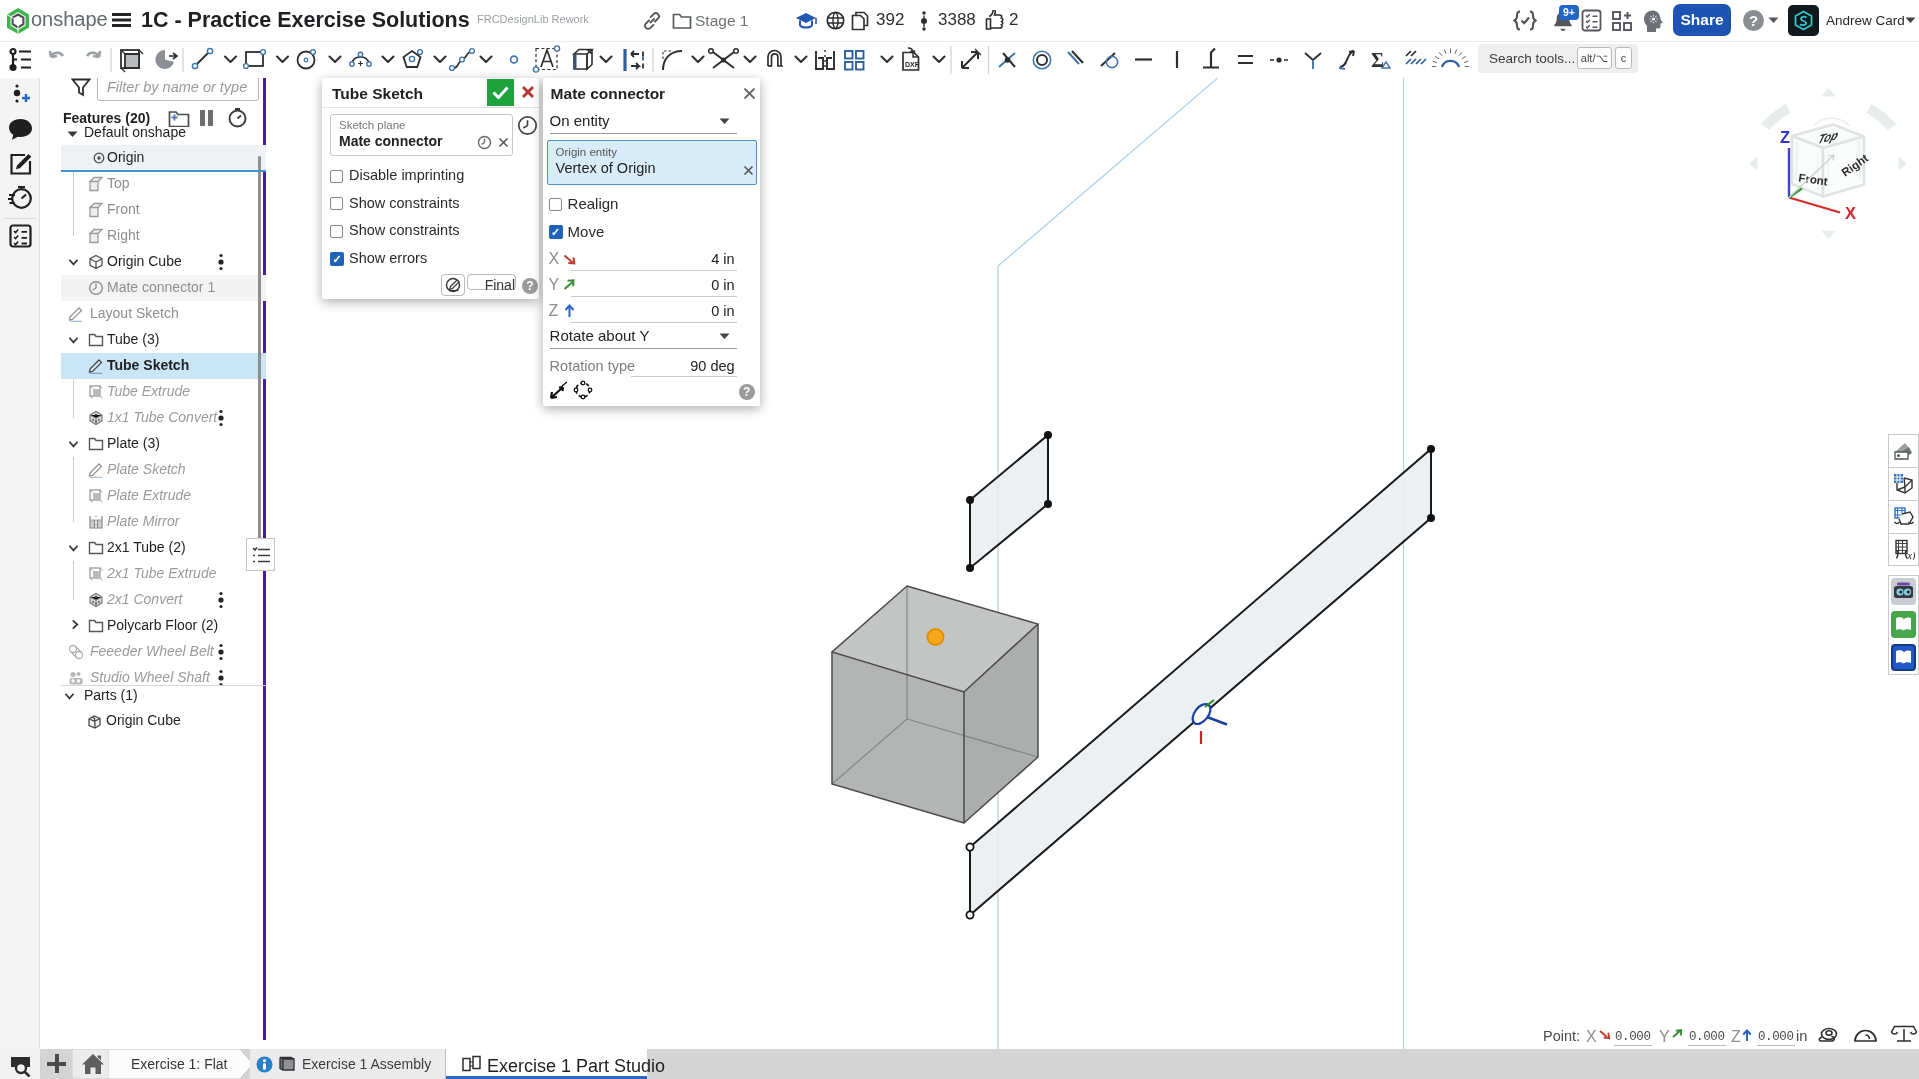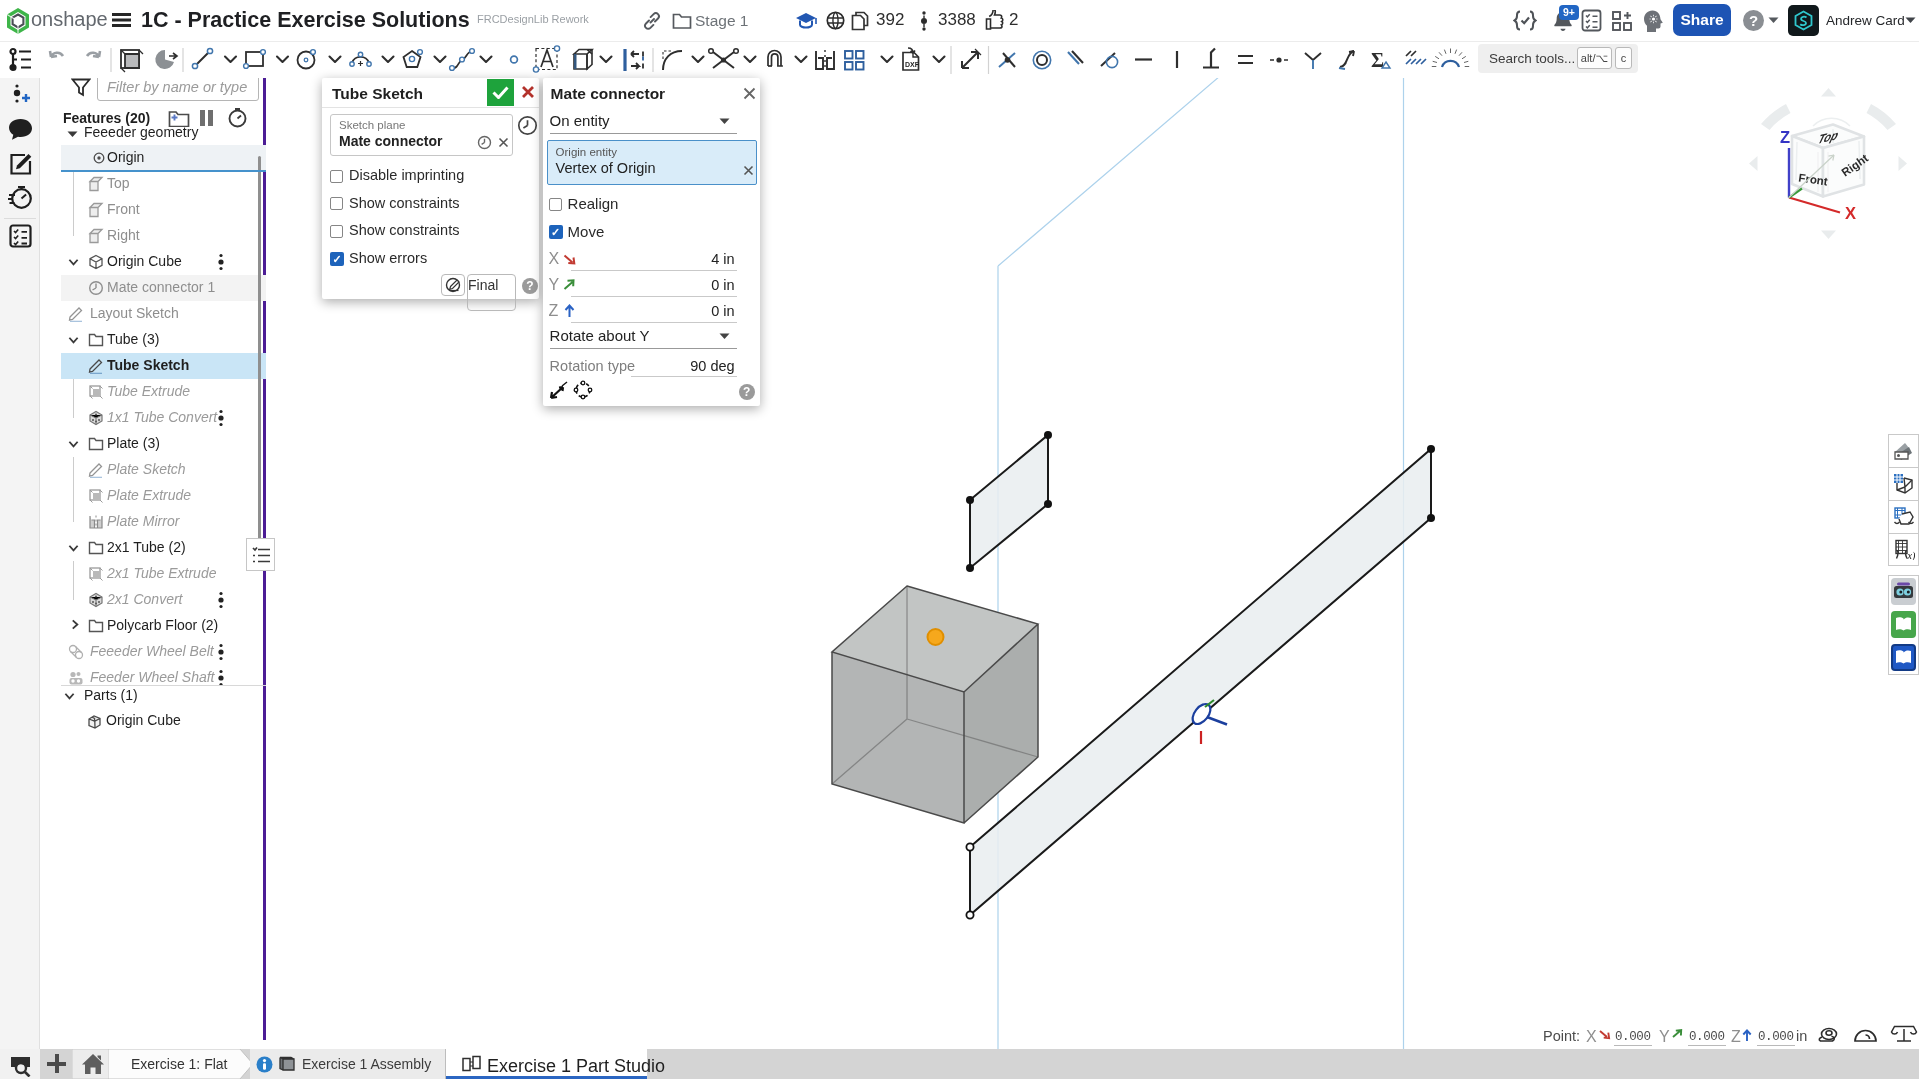--- a/index.html
+++ b/index.html
@@ -498,21 +498,21 @@
         <rect width="1" height="65" fill="#ccc"></rect>
       </svg>
   <svg class="abs" style="left:12px;top:495px" width="1" height="39">
         <rect width="1" height="39" fill="#ccc"></rect>
       </svg>
 
   <div class="row" style="top:54px">
     <svg class="caret" style="left:6px;top:9px" width="11" height="7" viewBox="0 0 11 7">
           <path d="M0.5 0.5 L5.5 6 L10.5 0.5 Z" fill="#3a3a3a"></path>
         </svg>
-    <div class="rtxt" style="left:23px">Feeeder geometry</div>
+    <div class="rtxt" style="left:23px">Default onshape</div>
   </div>
   <div class="abs" style="left:0;top:103.5px;width:205px;height:2px;background:#4592cc;z-index:3"></div>
   <div class="row" style="top:79px;background:#eef2f5">
     <svg class="abs" style="left:32px;top:7px" width="12" height="12" viewBox="0 0 12 12">
           <circle cx="6" cy="6" r="4.8" fill="none" stroke="#4c4c4c" stroke-width="1.3"></circle>
           <circle cx="6" cy="6" r="1.7" fill="#4c4c4c"></circle>
         </svg>
     <div class="rtxt" style="left:46px">Origin</div>
   </div>
   <div class="row" style="top:105px">
@@ -688,21 +688,21 @@
         </svg>
   </div>
   <div class="row" style="top:599px">
     <svg class="abs" style="left:7px;top:5px" width="16" height="16" viewBox="0 0 16 16">
           <circle cx="5" cy="4.5" r="2.6" fill="#b8b8b8"></circle>
           <circle cx="10.5" cy="4" r="2" fill="#b8b8b8"></circle>
           <rect x="1.5" y="8" width="13" height="6.5" rx="2" fill="#b8b8b8"></rect>
           <circle cx="5" cy="11" r="1.7" fill="#fff"></circle>
           <circle cx="10.5" cy="11" r="1.7" fill="#fff"></circle>
         </svg>
-    <div class="rtxt ital" style="left:29px">Feeder Wheel Shaft</div>
+    <div class="rtxt ital" style="left:29px">Studio Wheel Shaft</div>
     <svg class="kebab" style="left:156px">
           <circle cx="4" cy="2.5" r="1.6" fill="#222"></circle>
           <circle cx="4" cy="9" r="2.6" fill="#222"></circle>
           <circle cx="4" cy="15.5" r="1.6" fill="#222"></circle>
         </svg>
   </div>
   <div class="abs" style="left:0;top:619px;width:205px;height:1px;background:#d8d8d8"></div>
   <div class="row" style="top:617px">
     <svg class="caret" style="left:3px;top:8px" width="12" height="9" viewBox="0 0 12 9">
           <path d="M1.5 1.5 L6 6.5 L10.5 1.5" fill="none" stroke="#3a3a3a" stroke-width="2"></path>
@@ -760,21 +760,21 @@
   <div class="abs" style="left:27px;top:144px;font-size:14.5px;color:#2a2a2a">Show constraints</div>
   <div class="cbc" style="left:8px;top:173.5px">✓</div>
   <div class="abs" style="left:27px;top:171.5px;font-size:14.5px;color:#2a2a2a">Show errors</div>
   <div class="abs" style="left:119px;top:196px;width:24px;height:22px;border:1px solid #b9b9b9;border-radius:4px">
     <svg class="abs" style="left:3px;top:2px" width="18" height="17" viewBox="0 0 18 17">
         <circle cx="8" cy="8" r="6.5" fill="none" stroke="#333" stroke-width="1.4"></circle>
         <path d="M5.5 9.5 L12 3 l2 2 -6.5 6.5 -2.8 0.8 z" fill="#fff" stroke="#333" stroke-width="1.2"></path>
         <path d="M4 13.5 h9.5" stroke="#333" stroke-width="1.2"></path>
       </svg>
   </div>
-  <div class="abs" style="left:145px;top:196px;width:49px;height:37px;border:1px solid #b9b9b9;border-radius:4px;font-size:14px;color:#333;text-align:left;line-height:21px">Final</div>
+  <div class="abs" style="left:145px;top:196px;width:49px;height:16px;border:1px solid #b9b9b9;border-radius:4px;font-size:14px;color:#333;text-align:right;line-height:21px">Final</div>
   <div class="abs" style="left:200px;top:200px;width:16px;height:16px;border-radius:50%;background:#9a9a9a;color:#fff;font-size:12px;font-weight:bold;text-align:center;line-height:16px">?</div>
 </div>
 <div class="dlg" style="left:542.6px;top:78px;width:217px;height:328px">
   <div class="abs" style="left:8px;top:7px;font-size:15.5px;font-weight:bold;color:#1f1f1f">Mate connector</div>
   <svg class="abs" style="left:200px;top:9px" width="13" height="13" viewBox="0 0 13 13">
       <path d="M1.5 1.5 L11.5 11.5 M11.5 1.5 L1.5 11.5" stroke="#666" stroke-width="1.8"></path>
     </svg>
   <div class="abs" style="left:7px;top:34px;font-size:15px;color:#222">On entity</div>
   <svg class="abs" style="left:176px;top:40px" width="11" height="7" viewBox="0 0 11 7">
       <path d="M0.5 0.5 L5.5 6 L10.5 0.5 Z" fill="#444"></path>

